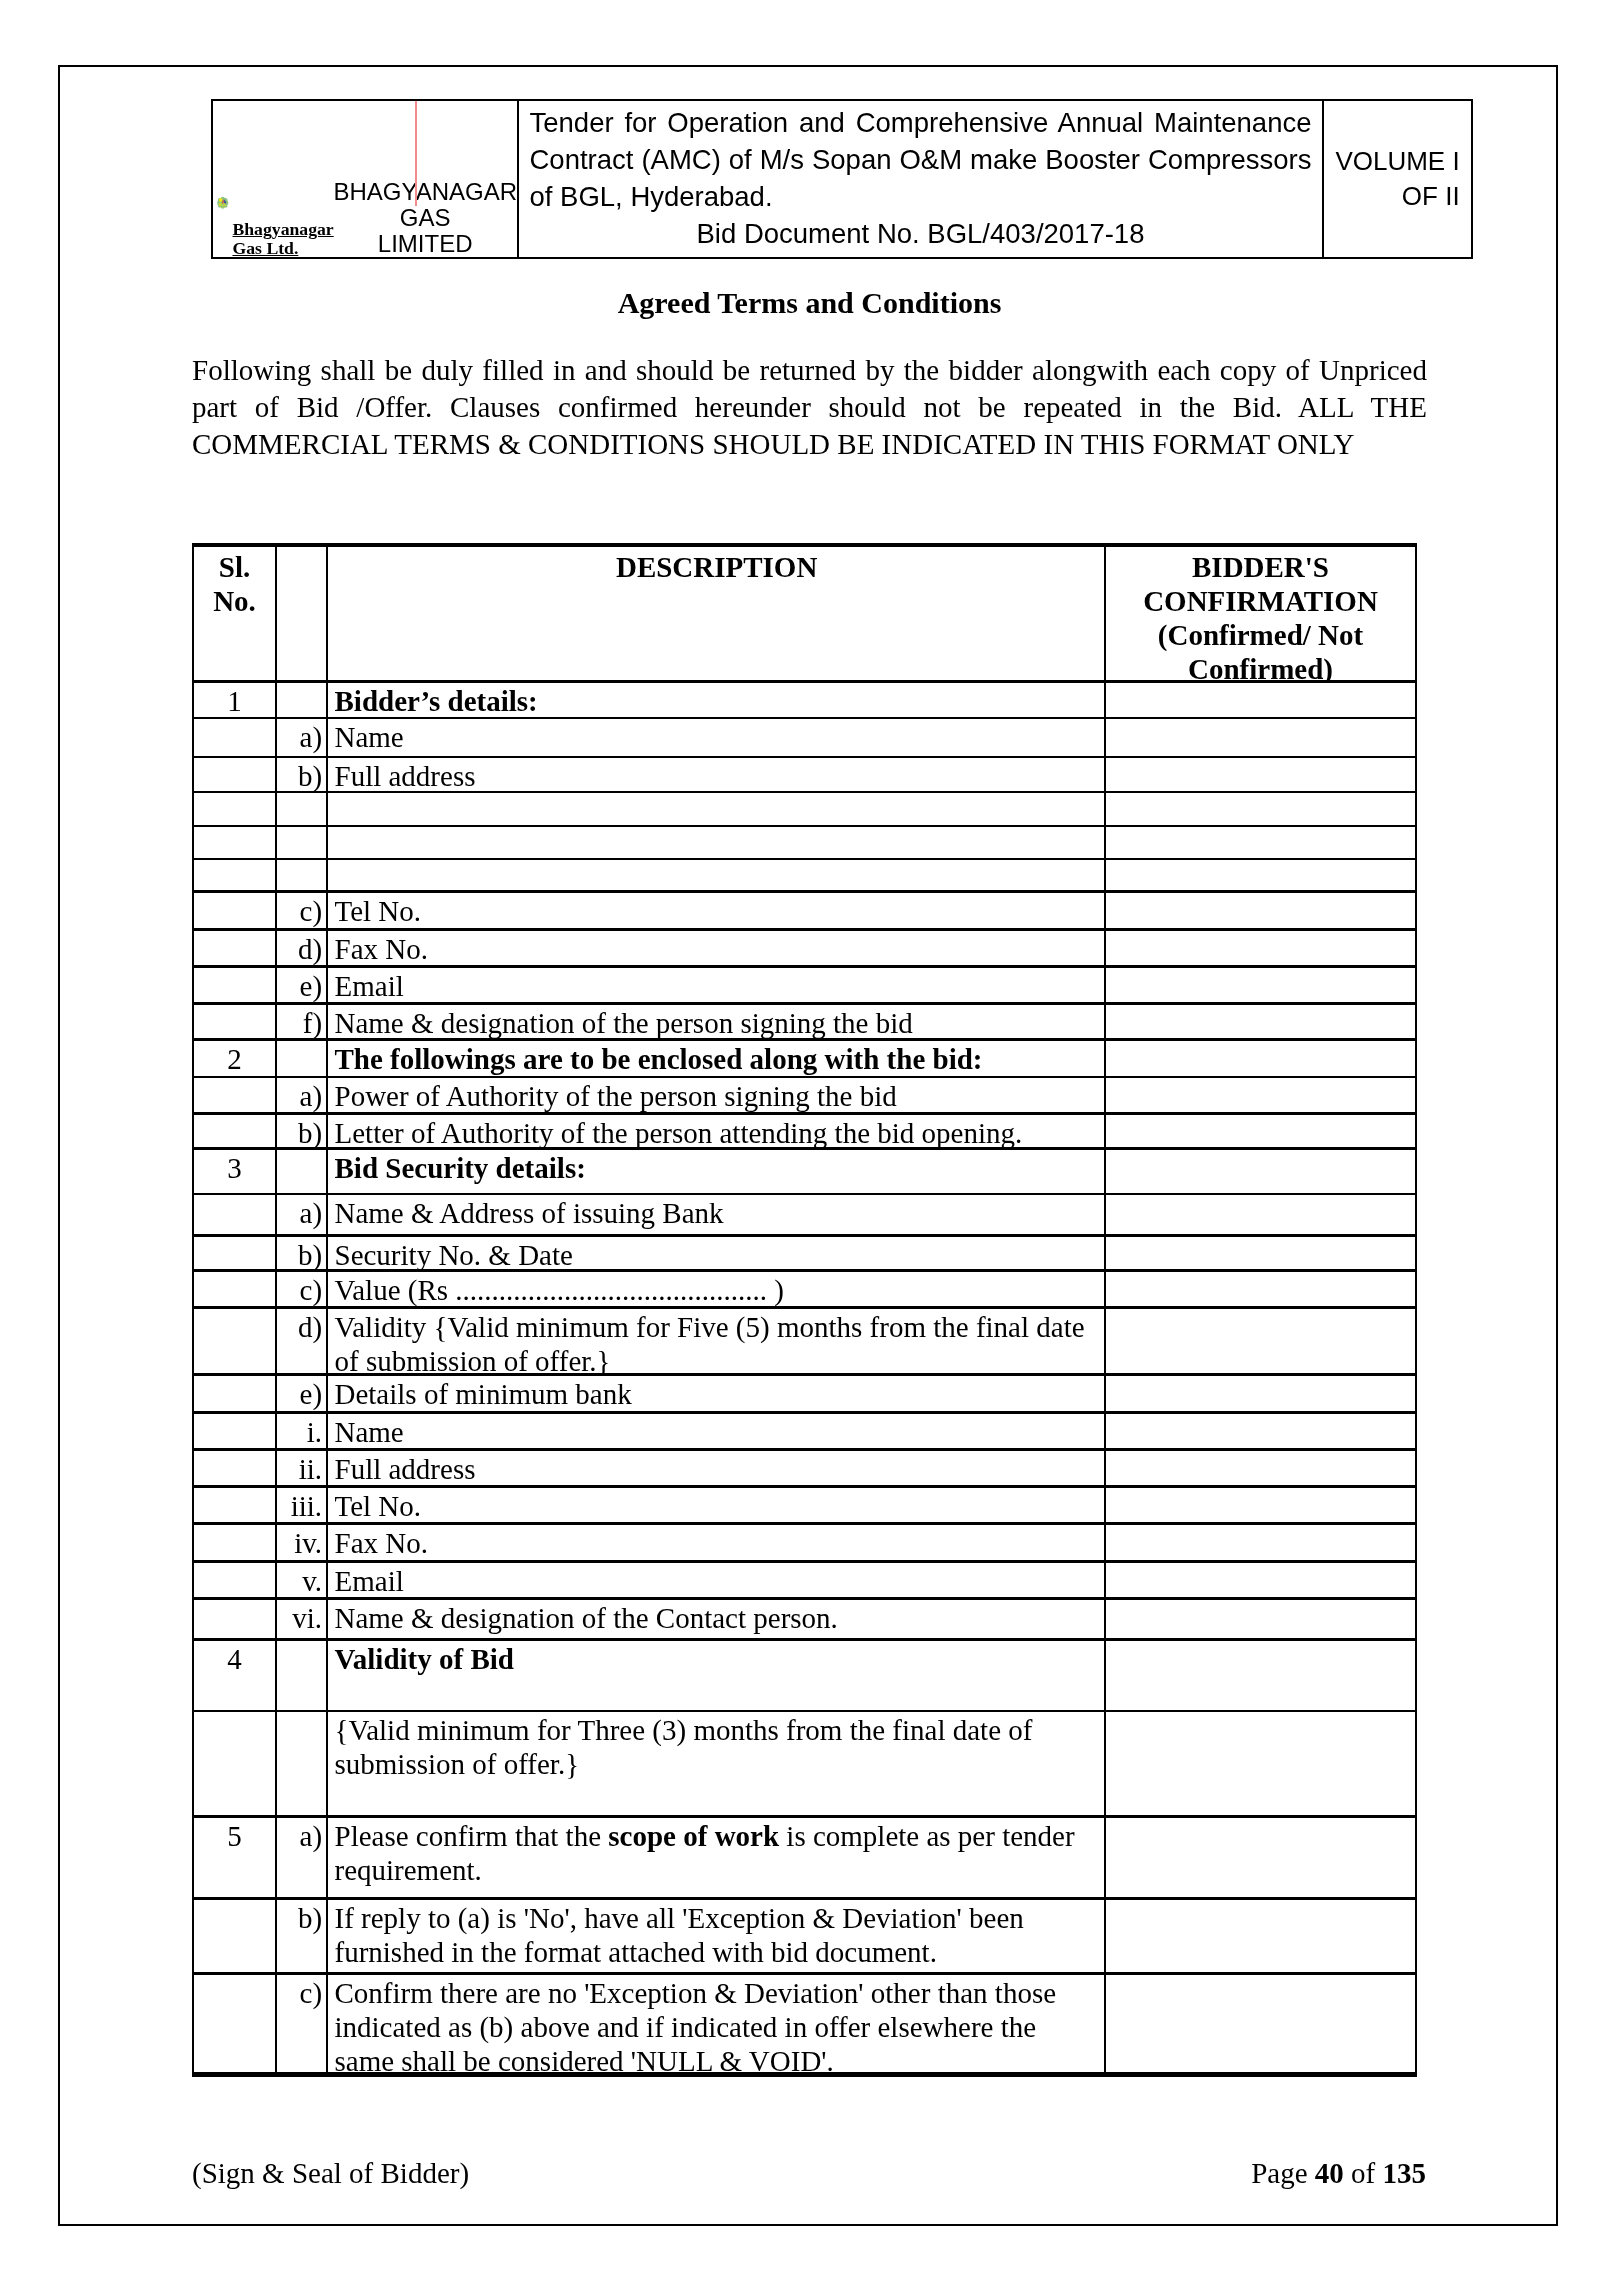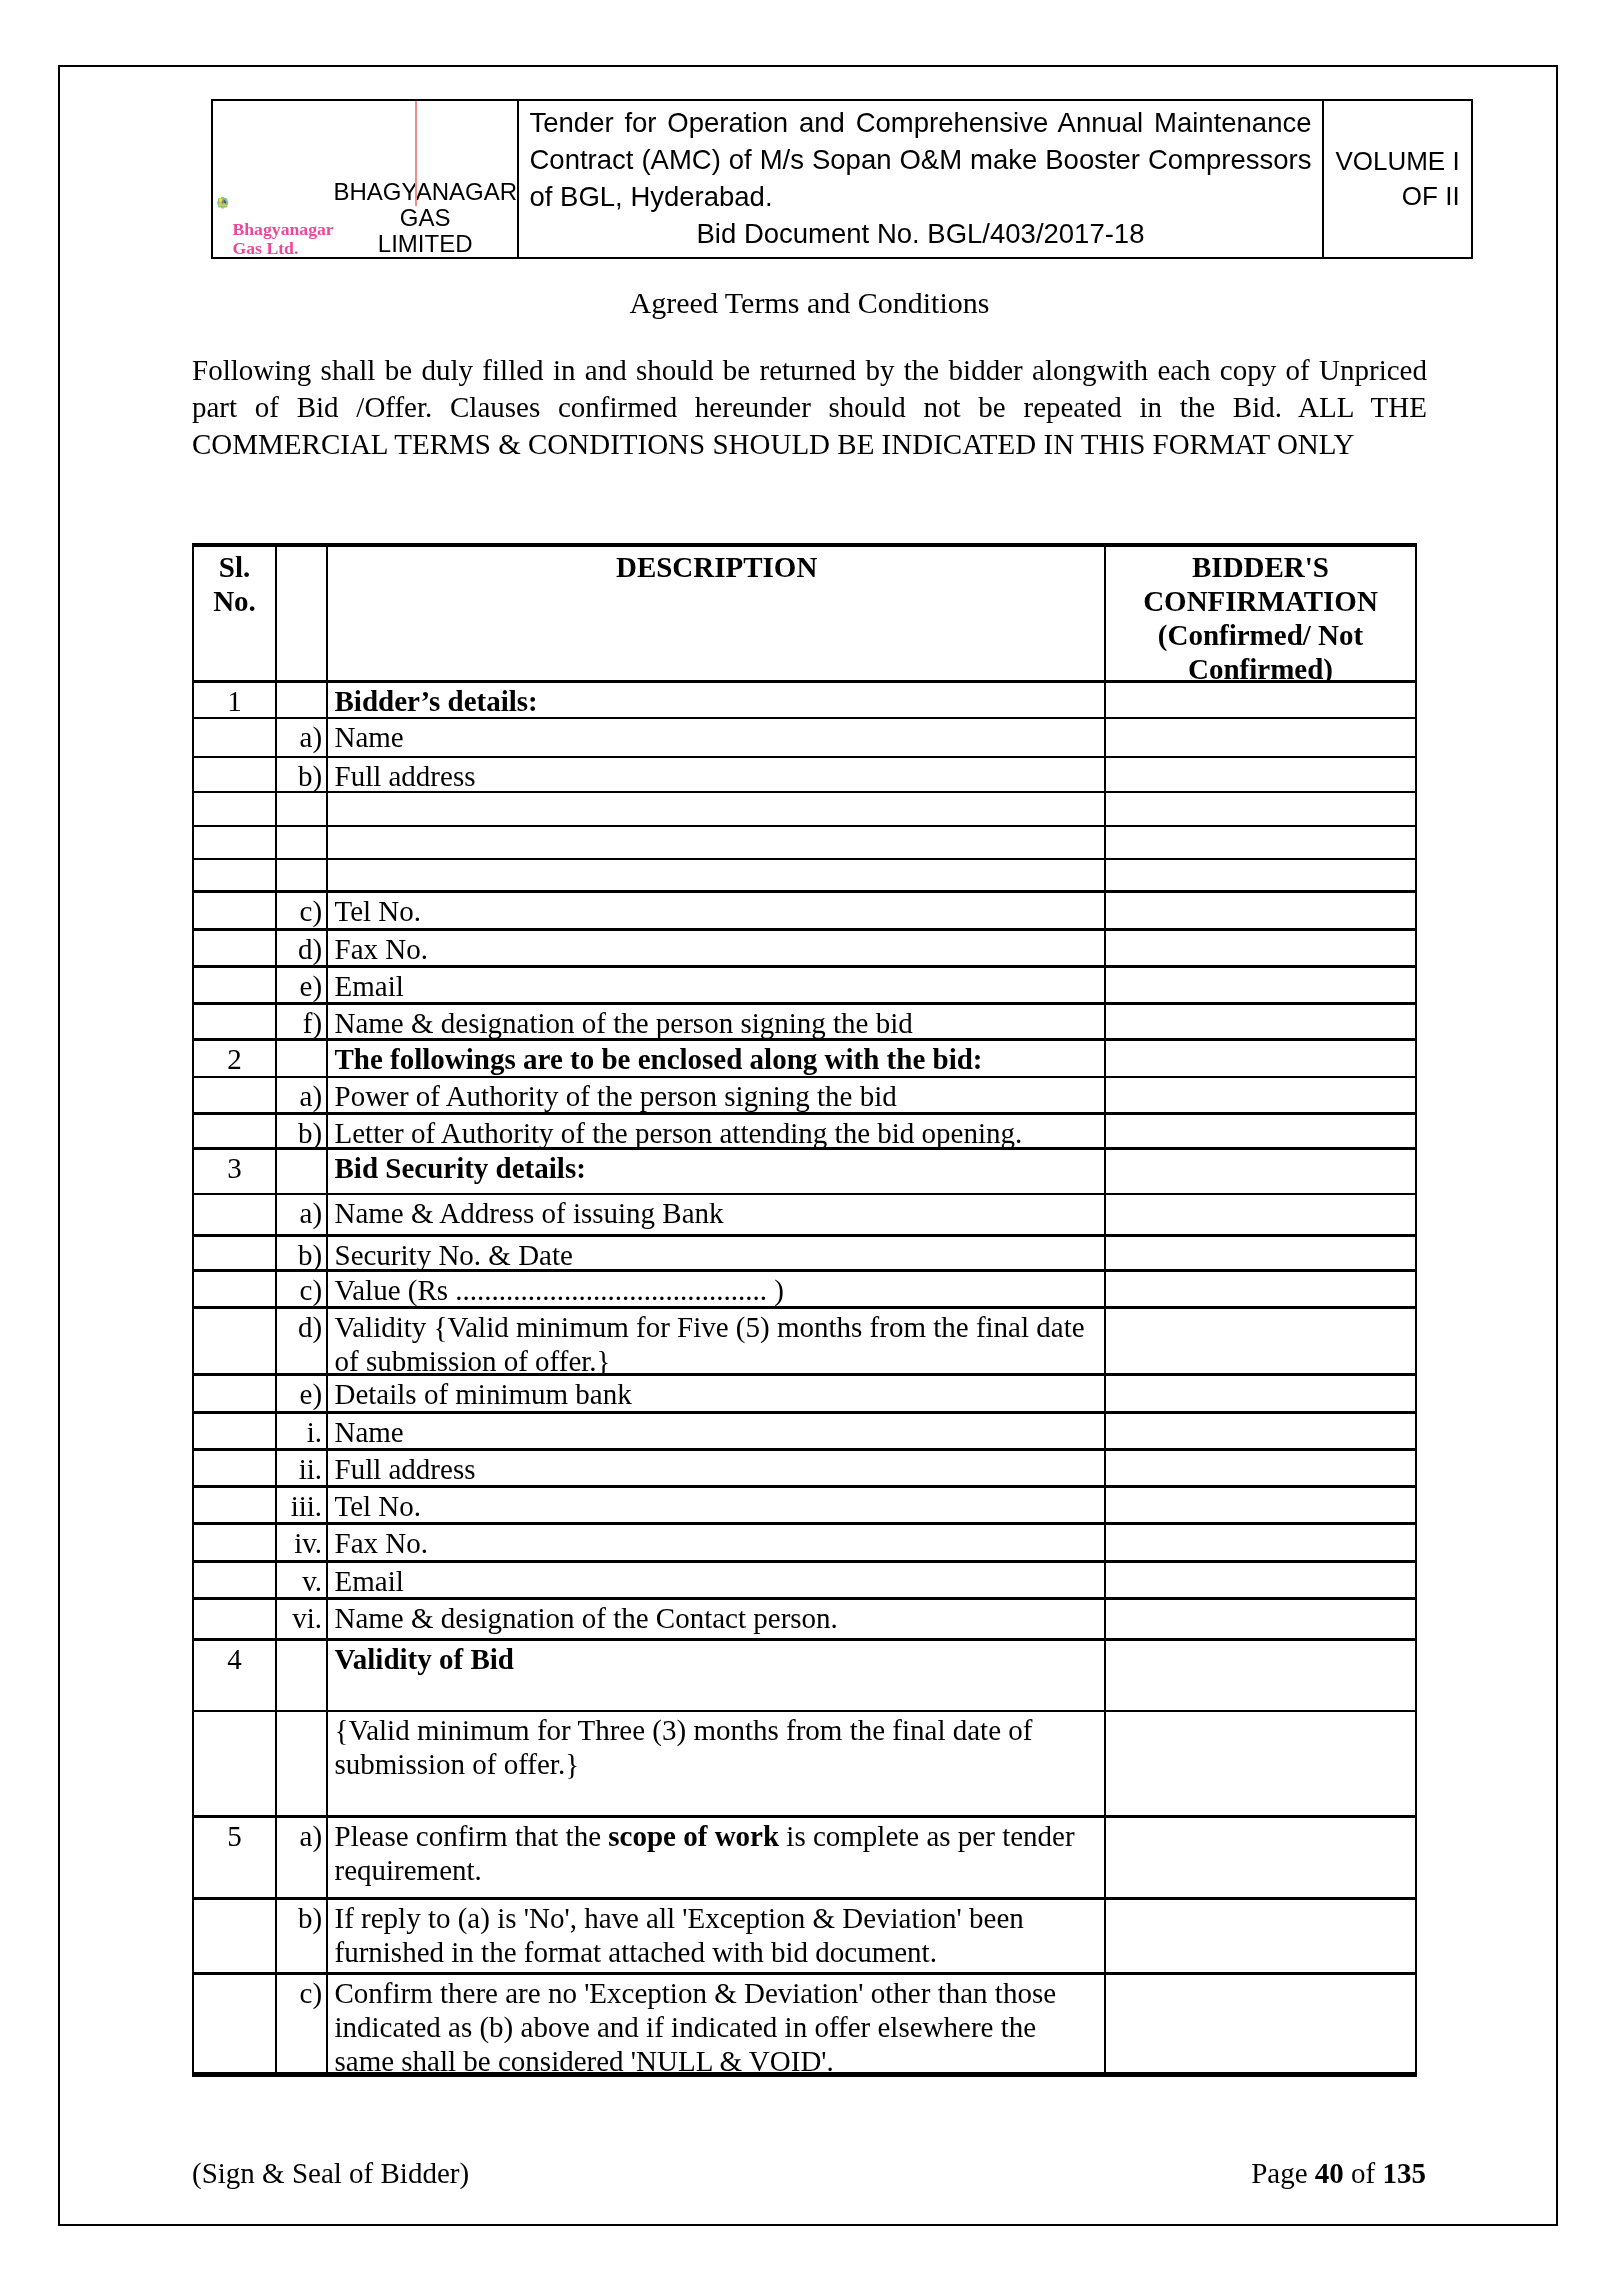--- a/index.html
+++ b/index.html
@@ -8,34 +8,34 @@
   .frame{position:absolute;left:58px;top:65px;width:1496px;height:2157px;border:2.6px solid #000;}
 
   
   .header-table{position:absolute;left:211px;top:99px;width:1262px;height:160px;
                 border:2.6px solid #000;display:flex;box-sizing:border-box;}
   .logo-cell{width:306px;box-sizing:border-box;border-right:2.6px solid #000;position:relative;
              display:flex;align-items:flex-end;}
   .artifact-line{position:absolute;left:202px;top:0;width:2px;height:105px;background:#f28b8b;}
   .logo-svg{margin-top:2.6px;}
   .logo-sub{font-family:"Liberation Serif",serif;font-weight:bold;font-size:17.7px;line-height:18.3px;
-            color:#ec4899;margin-top:-3.9px;}
+            color:#000000;margin-top:-3.9px;text-decoration:underline;}
   .company{font-family:"Liberation Sans",sans-serif;font-size:24px;line-height:26px;text-align:center;
            margin-top:1.3px;white-space:pre-line;}
   .title-cell{width:805px;box-sizing:border-box;border-right:2.6px solid #000;
               font-family:"Liberation Sans",sans-serif;font-size:27.5px;line-height:37px;
               padding:3.3px 10.5px 0 10.5px;}
   .title-just{text-align:justify;text-justify:inter-word;}
   .title-center{text-align:center;}
   .volume-cell{flex:1;display:flex;align-items:center;justify-content:center;text-align:right;
                font-family:"Liberation Sans",sans-serif;font-size:26px;line-height:35px;white-space:pre-line;}
 
   
   .heading{position:absolute;left:192px;top:286px;width:1235px;text-align:center;
-           font-size:30px;font-weight:normal;}
+           font-size:30px;font-weight:bold;}
   .intro{position:absolute;left:192px;top:352px;width:1235px;font-size:29px;line-height:37px;
          text-align:justify;text-justify:inter-word;}
 
   
   .tbl{position:absolute;left:192px;top:543px;width:1225px;box-sizing:border-box;
        border:2.6px solid #000;border-top-width:4.6px;border-bottom-width:5.2px;font-size:29px;}
   .trow{display:grid;grid-template-columns:83px 51px 778px 1fr;box-sizing:border-box;}
   .trow > div{box-sizing:border-box;overflow:hidden;}
   .bb-thin{border-bottom:2px solid #000;}
   .bb-thick{border-bottom:3.9px solid #000;}

